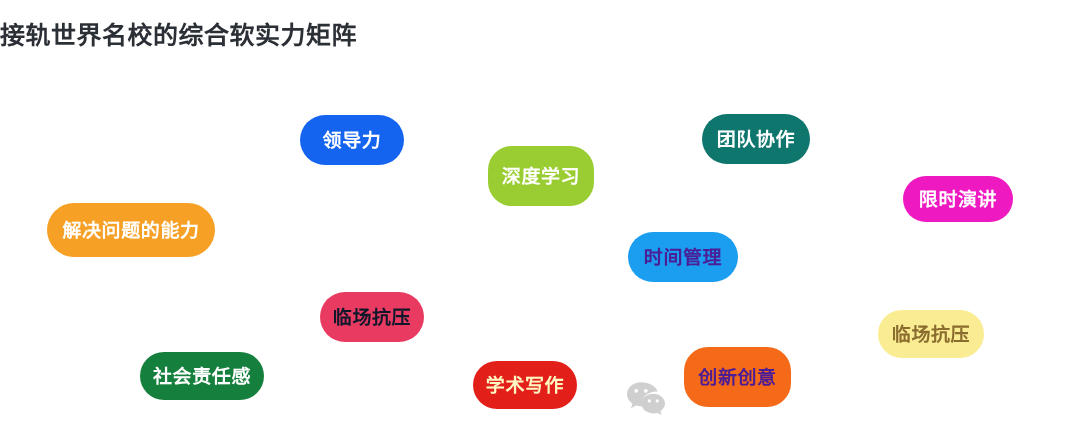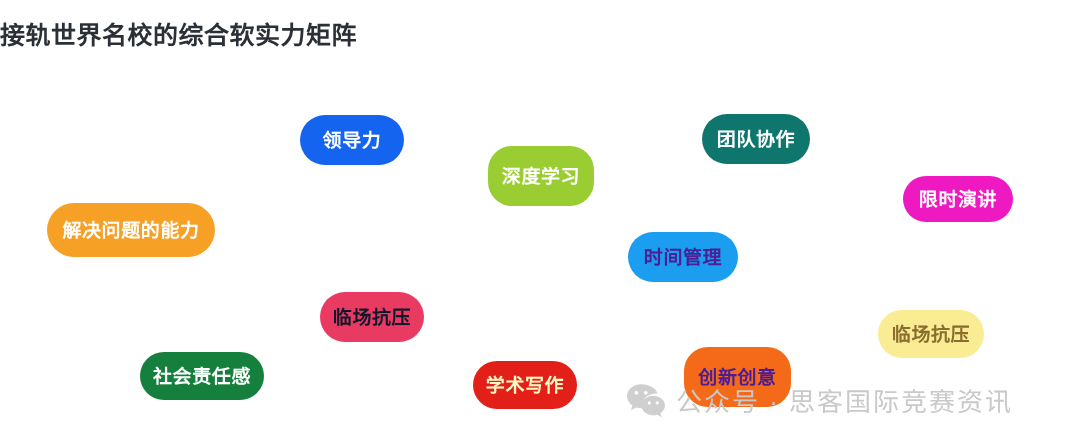--- a/index.html
+++ b/index.html
@@ -93,16 +93,15 @@
     <span class="wechat-icon-wrap">
       <svg class="wechat-icon" viewBox="0 0 40 34" xmlns="http://www.w3.org/2000/svg" aria-hidden="true">
         <path fill="#cfcfcf" d="M15.2 1.2C7.3 1.2 1 6.6 1 13.2c0 3.8 2.1 7.2 5.4 9.4l-1.4 4.6 5.1-2.7c1.6.5 3.3.8 5.1.8.5 0 1 0 1.5-.1-.3-1-.5-2-.5-3.1 0-6.4 6.2-11.5 13.9-11.5.5 0 1 0 1.5.1C30.2 5.5 23.4 1.2 15.2 1.2z"></path>
         <circle fill="#ffffff" cx="10.3" cy="9.8" r="1.9"></circle>
         <circle fill="#ffffff" cx="19.8" cy="9.8" r="1.9"></circle>
         <path fill="#cfcfcf" d="M39 22.6c0-5.4-5.3-9.8-11.8-9.8s-11.8 4.4-11.8 9.8 5.3 9.8 11.8 9.8c1.4 0 2.8-.2 4.1-.6l4.3 2.3-1.2-3.9c2.8-1.8 4.6-4.6 4.6-7.6z"></path>
         <circle fill="#ffffff" cx="23.3" cy="19.9" r="1.6"></circle>
         <circle fill="#ffffff" cx="31.2" cy="19.9" r="1.6"></circle>
       </svg>
     </span>
-    <span class="wm-text">公众号 · 思客国际竞赛资讯</span>
   </div>
 
 </div>
 
 </body></html>

